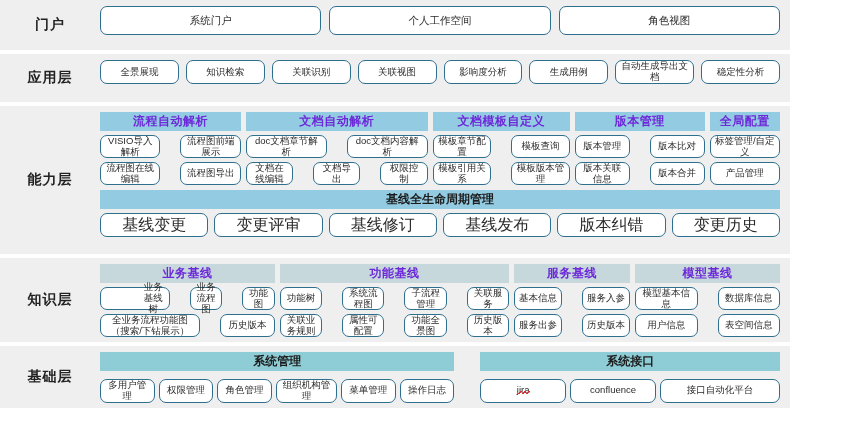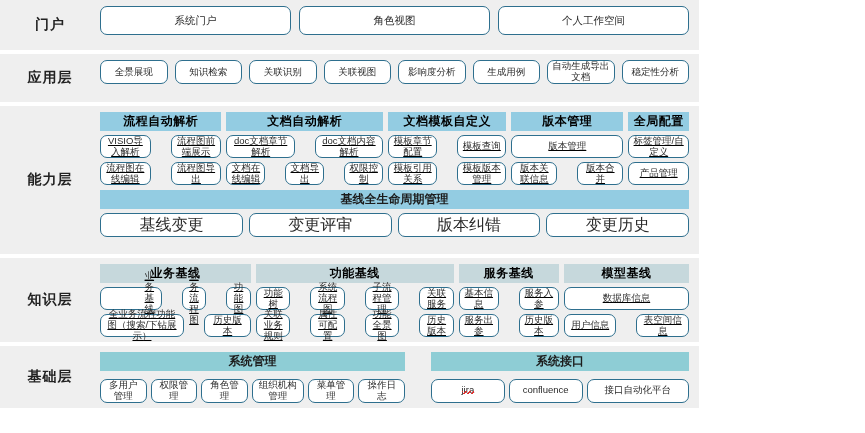--- a/index.html
+++ b/index.html
@@ -3,21 +3,21 @@
 <meta charset="utf-8">
 <style>
   * { box-sizing: border-box; margin: 0; padding: 0; }
   html, body {
     width: 865px; height: 433px;
     background: #ffffff;
     font-family: "Liberation Sans", "DejaVu Sans", sans-serif;
     overflow: hidden;
   }
   #diagram {
-    width: 699px; height: 433px;
+    width: 790px; height: 433px;
     display: flex; flex-direction: column;
     background: #ffffff;
   }
   
   .layer {
     display: flex;
     align-items: stretch;
     background: #efefef;
     margin-bottom: 4px;
   }
@@ -67,26 +67,26 @@
     width: 100%;
   }
   .group { display: flex; flex-direction: column; gap: 4px; }
   .group-head {
     height: 19px;
     display: flex;
     align-items: center;
     justify-content: center;
     font-size: 12px;
     font-weight: bold;
-    color: #000000;
+    color: #6d28d9;
     letter-spacing: .5px;
   }
   .cap .group-head { background: #93cce2; }
   .know .group-head { background: #c6d8dc; }
-  .grid-row { display: flex; gap: 20px; text-decoration: underline; }
+  .grid-row { display: flex; gap: 20px; }
   .grid-row .chip { height: 23px; flex: 1; }
 
   
   .wide-block { width: 100%; display: flex; flex-direction: column; gap: 4px; margin-top: 5px; }
   .wide-head {
     height: 19px;
     background: #93cce2;
     display: flex; align-items: center; justify-content: center;
     font-size: 12px; font-weight: bold; color: #1c1c1c;
   }
@@ -119,24 +119,24 @@
 
 <div id="diagram">
     <div class="layer" style="height: 50px;">
       <div class="layer-label">门户</div>
       <div class="layer-body" style="flex-direction: column;">
         <div class="portal-row">
           <div class="chip">
             <span>系统门户</span>
           </div>
           <div class="chip">
+            <span>个人工作空间</span>
+          </div>
+          <div class="chip">
             <span>角色视图</span>
-          </div>
-          <div class="chip">
-            <span>个人工作空间</span>
           </div>
         </div>
       </div>
     </div>
     <div class="layer" style="height: 48px;">
       <div class="layer-label">应用层</div>
       <div class="layer-body" style="flex-direction: column;">
         <div class="app-row">
           <div class="chip">
             <span>全景展现</span>
@@ -228,20 +228,23 @@
                 <span>模板版本管理</span>
               </div>
             </div>
           </div>
           <div class="group" style="flex: 140 1 0%;">
             <div class="group-head">版本管理</div>
             <div class="grid-row">
               <div class="chip">
                 <span>版本管理</span>
               </div>
+              <div class="chip">
+                <span>版本比对</span>
+              </div>
             </div>
             <div class="grid-row">
               <div class="chip">
                 <span>版本关联信息</span>
               </div>
               <div class="chip">
                 <span>版本合并</span>
               </div>
             </div>
           </div>
@@ -260,20 +263,26 @@
           </div>
         </div>
         <div class="wide-block">
           <div class="wide-head">基线全生命周期管理</div>
           <div class="wide-row">
             <div class="chip">
               <span>基线变更</span>
             </div>
             <div class="chip">
               <span>变更评审</span>
+            </div>
+            <div class="chip">
+              <span>基线修订</span>
+            </div>
+            <div class="chip">
+              <span>基线发布</span>
             </div>
             <div class="chip">
               <span>版本纠错</span>
             </div>
             <div class="chip">
               <span>变更历史</span>
             </div>
           </div>
         </div>
       </div>
@@ -350,20 +359,23 @@
                 <span>服务出参</span>
               </div>
               <div class="chip">
                 <span>历史版本</span>
               </div>
             </div>
           </div>
           <div class="group" style="flex: 160 1 0%;">
             <div class="group-head">模型基线</div>
             <div class="grid-row">
+              <div class="chip">
+                <span>模型基本信息</span>
+              </div>
               <div class="chip">
                 <span>数据库信息</span>
               </div>
             </div>
             <div class="grid-row">
               <div class="chip">
                 <span>用户信息</span>
               </div>
               <div class="chip">
                 <span>表空间信息</span>

